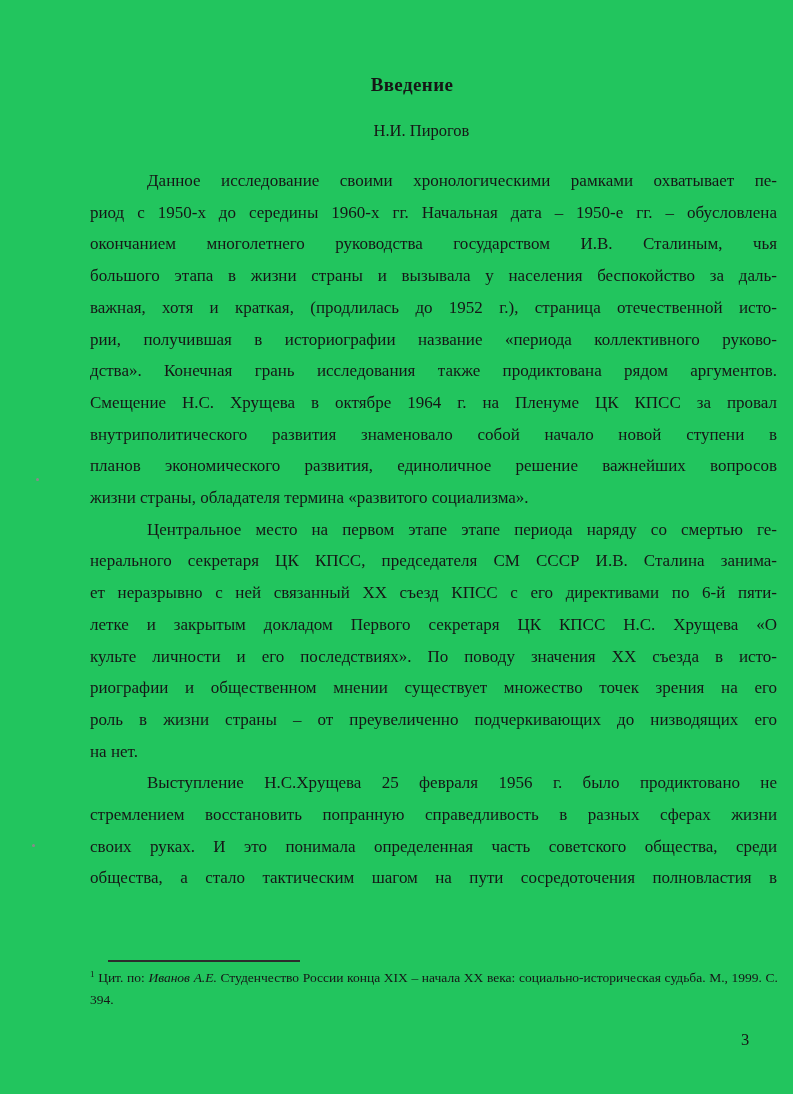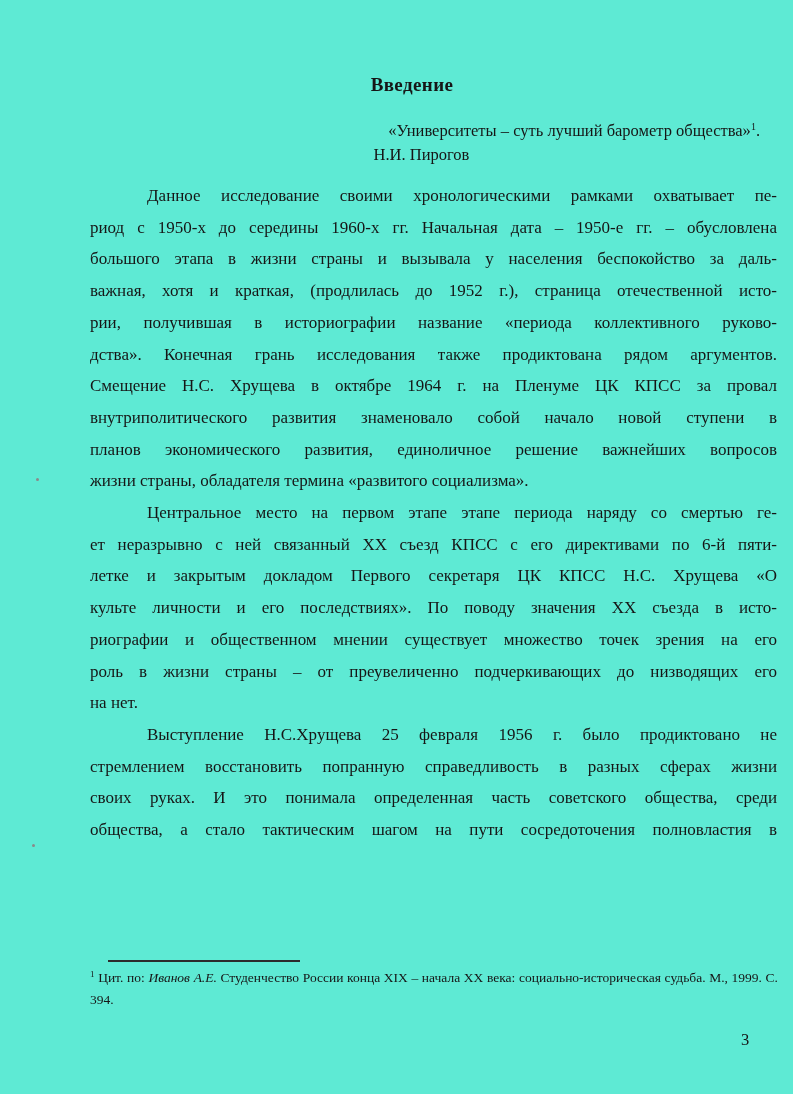--- a/index.html
+++ b/index.html
@@ -5,21 +5,21 @@
   html, body {
     margin: 0;
     padding: 0;
     background: #e8e8e8;
   }
   .page {
     position: relative;
     width: 793px;
     height: 1094px;
     margin: 0 auto;
-    background: #5eead4;
+    background: #22c55e;
     color: #161616;
     font-family: "Liberation Serif", "DejaVu Serif", serif;
     overflow: hidden;
   }
   .doc-title {
     position: absolute;
     top: 74px;
     left: 90px;
     width: 644px;
     text-align: center;
@@ -39,21 +39,21 @@
   .epigraph sup {
     font-size: 10px;
     line-height: 0;
   }
   .epigraph-author {
     padding-right: 7px;
     text-align: center;
   }
   .body-text {
     position: absolute;
-    top: 180px;
+    top: 165px;
     left: 90px;
     width: 687px;
     font-size: 17px;
     line-height: 31.7px;
   }
   .para .line {
     text-align: justify;
     text-align-last: justify;
   }
   .para .line:first-child {
@@ -101,41 +101,40 @@
   .speck-2 { left: 32px; top: 844px; }
 </style>
 </head>
 <body>
 
 <div class="page">
 
   <div class="doc-title">Введение</div>
 
   <div class="epigraph">
-    <div class="epigraph-quote">
-      <span>«Университеты – суть лучший барометр общества»</span><sup>1</sup><span>.</span>
-    </div>
     <div class="epigraph-author">Н.И. Пирогов</div>
   </div>
 
   <div class="body-text">
       <div class="para plain-last">
         <div class="line">Данное исследование своими хронологическими рамками охватывает пе-</div>
         <div class="line">риод с 1950-х до середины 1960-х гг. Начальная дата – 1950-е гг. – обусловлена</div>
+        <div class="line">окончанием многолетнего руководства государством И.В. Сталиным, чья</div>
         <div class="line">большого этапа в жизни страны и вызывала у населения беспокойство за даль-</div>
         <div class="line">важная, хотя и краткая, (продлилась до 1952 г.), страница отечественной исто-</div>
         <div class="line">рии, получившая в историографии название «периода коллективного руково-</div>
         <div class="line">дства». Конечная грань исследования также продиктована рядом аргументов.</div>
         <div class="line">Смещение Н.С. Хрущева в октябре 1964 г. на Пленуме ЦК КПСС за провал</div>
         <div class="line">внутриполитического развития знаменовало собой начало новой ступени в</div>
         <div class="line">планов экономического развития, единоличное решение важнейших вопросов</div>
         <div class="line">жизни страны, обладателя термина «развитого социализма».</div>
       </div>
       <div class="para plain-last">
         <div class="line">Центральное место на первом этапе этапе периода наряду со смертью ге-</div>
+        <div class="line">нерального секретаря ЦК КПСС, председателя СМ СССР И.В. Сталина занима-</div>
         <div class="line">ет неразрывно с ней связанный XX съезд КПСС с его директивами по 6-й пяти-</div>
         <div class="line">летке и закрытым докладом Первого секретаря ЦК КПСС Н.С. Хрущева «О</div>
         <div class="line">культе личности и его последствиях». По поводу значения XX съезда в исто-</div>
         <div class="line">риографии и общественном мнении существует множество точек зрения на его</div>
         <div class="line">роль в жизни страны – от преувеличенно подчеркивающих до низводящих его</div>
         <div class="line">на нет.</div>
       </div>
       <div class="para">
         <div class="line">Выступление Н.С.Хрущева 25 февраля 1956 г. было продиктовано не</div>
         <div class="line">стремлением восстановить попранную справедливость в разных сферах жизни</div>

